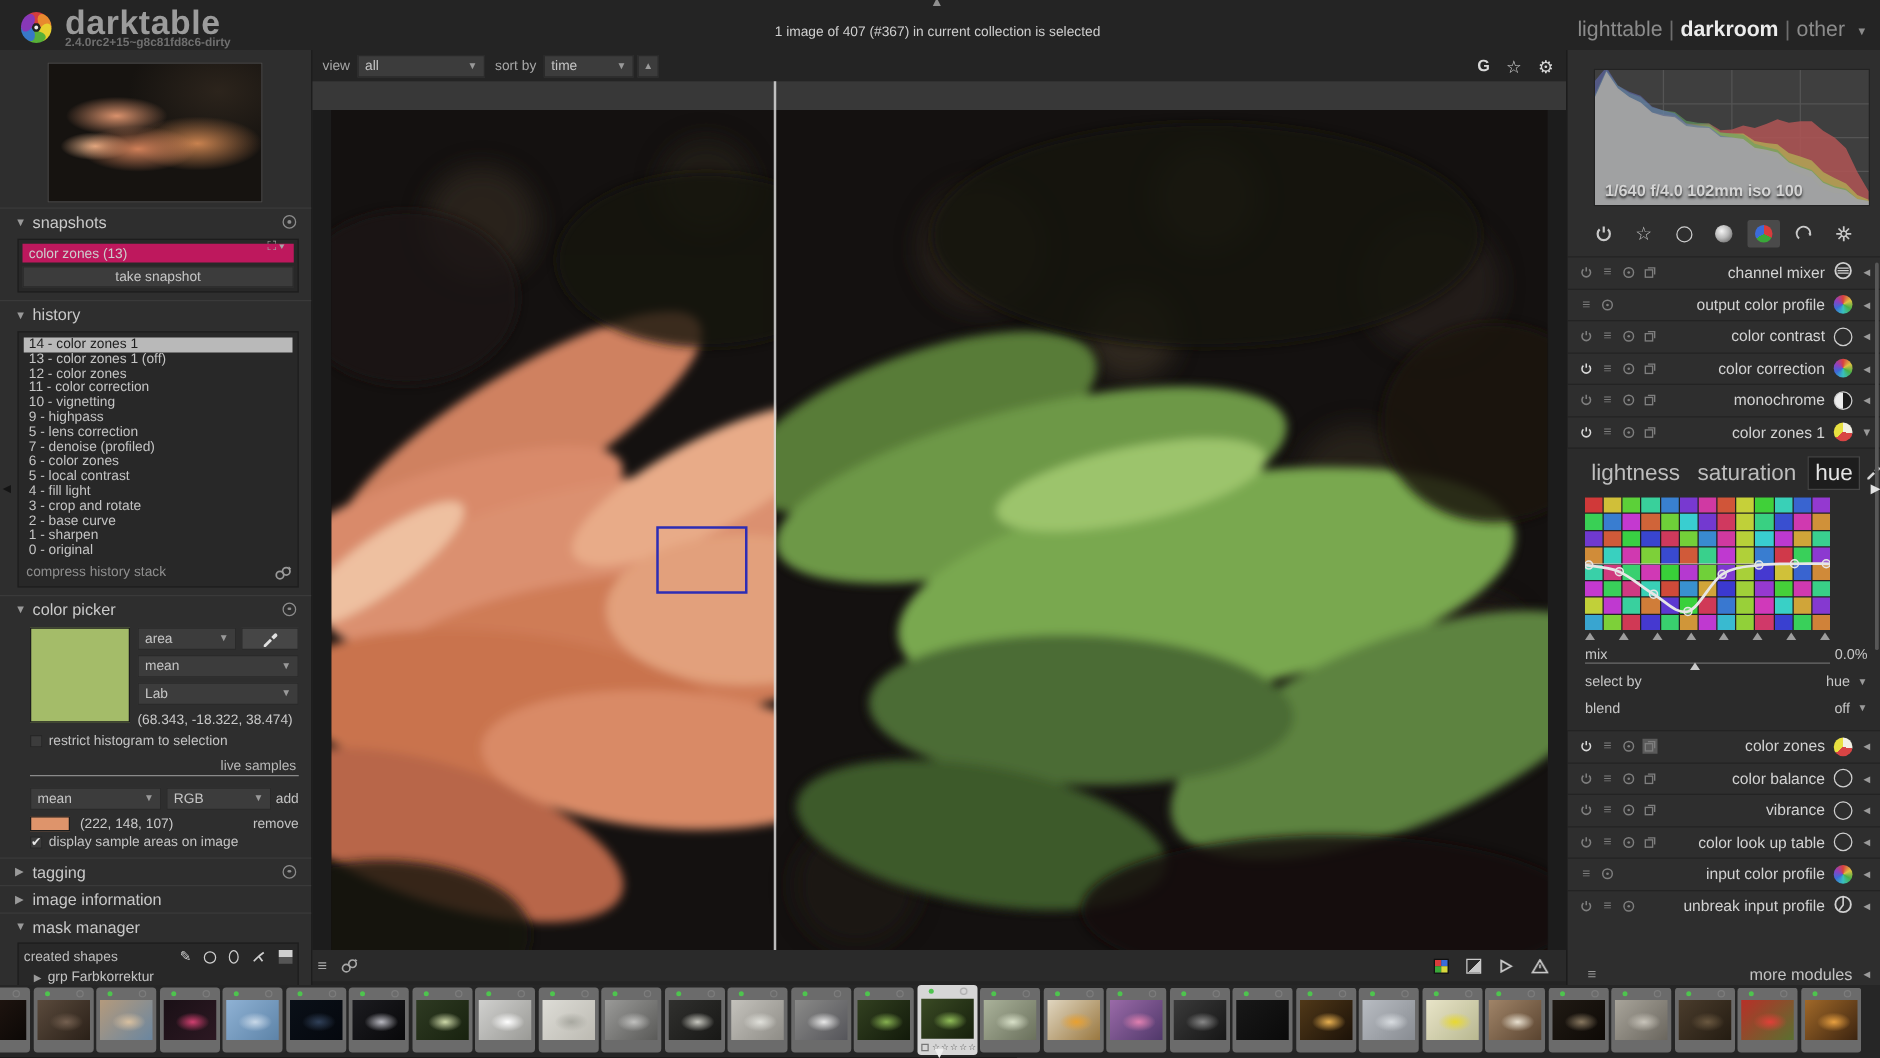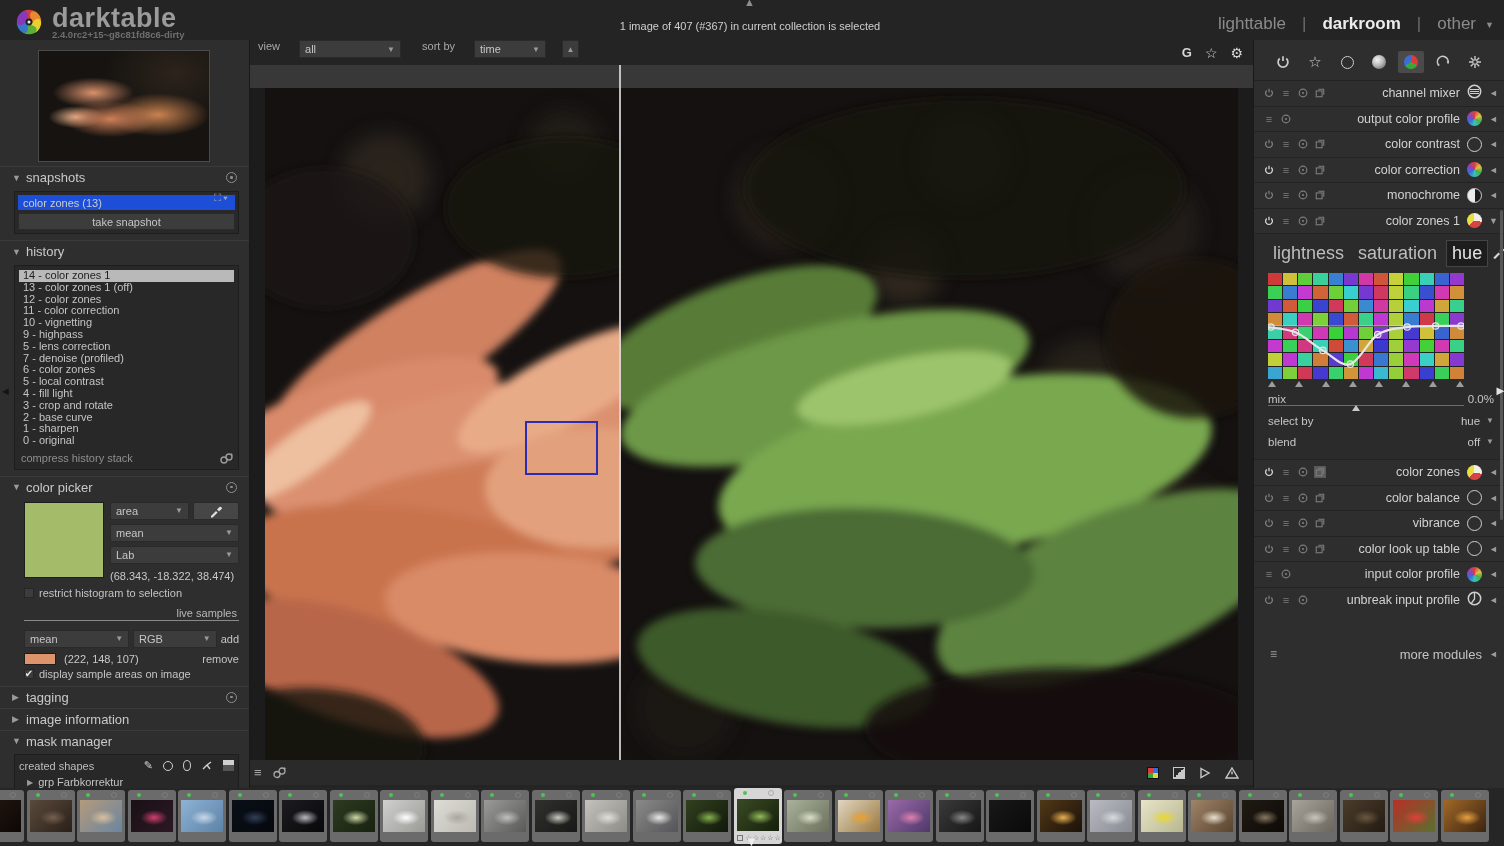--- a/index.html
+++ b/index.html
@@ -6,21 +6,21 @@
   body{margin:0;background:#1a1a1a;font-family:"Liberation Sans",sans-serif;-webkit-font-smoothing:antialiased;}
   #app{position:relative;width:1504px;height:846px;background:#242424;color:#c8c8c8;overflow:hidden;font-size:12px;}
 
   
   #top-bar{position:absolute;left:0;top:0;width:1504px;height:40px;background:#242424;}
   #logo{position:absolute;left:12px;top:5px;display:flex;align-items:flex-start;}
   #logo svg{width:34px;height:34px;margin-right:6px;}
   #app-name{font-size:27px;font-weight:bold;color:#9b9b9b;line-height:26px;letter-spacing:.5px;}
   #app-version{font-size:9.5px;color:#6f6f6f;font-weight:bold;margin-top:-2px;}
   #status-line{position:absolute;left:400px;top:20px;width:700px;text-align:center;font-size:11px;color:#cfcfcf;}
-  #view-tabs{position:absolute;right:28px;top:14px;font-size:17px;color:#8b8b8b;display:flex;align-items:center;gap:16px;}
+  #view-tabs{position:absolute;right:28px;top:14px;font-size:17px;color:#8b8b8b;display:flex;align-items:center;gap:5px;}
   #view-tabs .active{color:#ececec;font-weight:bold;}
   #view-tabs .sep{color:#6d6d6d;}
   #view-caret{position:absolute;right:10px;top:20px;font-size:9px;color:#8b8b8b;}
 
   
   .dd{background:#3c3c3c;border:1px solid #2a2a2a;color:#c6c6c6;font-size:11px;height:18px;
       display:flex;align-items:center;justify-content:space-between;padding:0 5px;cursor:pointer;}
   .dd .car{font-size:8px;color:#9a9a9a;margin-left:6px;}
   .btnish{background:#3c3c3c;border:1px solid #2a2a2a;color:#c6c6c6;font-size:11px;height:17px;
       display:flex;align-items:center;justify-content:center;cursor:pointer;}
@@ -37,21 +37,21 @@
   #nav-preview{margin:10px 14px 2px 38px;width:172px;height:112px;background:#161310;border:1px solid #4a4a4a;position:relative;overflow:hidden;}
   .fernmini{position:absolute;inset:0;
     background:
       radial-gradient(ellipse 58px 22px at 32% 38%, #d9916c 0%, rgba(217,145,108,0) 70%),
       radial-gradient(ellipse 66px 26px at 42% 62%, #cf7f58 0%, rgba(207,127,88,0) 70%),
       radial-gradient(ellipse 72px 30px at 70% 58%, #c8824f 0%, rgba(200,130,79,0) 72%),
       radial-gradient(ellipse 40px 16px at 22% 60%, #e8b28a 0%, rgba(232,178,138,0) 70%),
       radial-gradient(ellipse 90px 60px at 80% 20%, #2c241c 0%, rgba(44,36,28,0) 80%),
       #161310;}
   #nav-zoom{position:absolute;left:214px;top:152px;font-size:10px;color:#a5a5a5;letter-spacing:2px;cursor:pointer;}
-  #snap-row{background:#1d4ed8;height:15px;display:flex;align-items:center;padding:0 5px;font-size:11px;color:#cdcdcd;margin-bottom:3px;cursor:pointer;}
+  #snap-row{background:#be185d;height:15px;display:flex;align-items:center;padding:0 5px;font-size:11px;color:#cdcdcd;margin-bottom:3px;cursor:pointer;}
   #snap-btn{margin:0;}
   .hist-list{padding:4px 4px 0 4px;}
   .hist-item{height:11.8px;line-height:11.8px;font-size:11px;color:#c4c4c4;padding-left:4px;white-space:nowrap;cursor:pointer;}
   .hist-item.sel{background:#b9b9b9;color:#1e1e1e;}
   .hist-compress{display:flex;align-items:center;color:#8f8f8f;font-size:11px;padding:5px 4px 4px 6px;cursor:pointer;}
   .hist-compress svg{margin-left:auto;}
 
   
   #cp-body{padding:4px 10px 6px 24px;}
   #cp-top{display:flex;gap:6px;}
@@ -71,21 +71,21 @@
 
   
   #mask-well{margin:2px 10px 0 14px;background:#282828;border:1px solid #1d1d1d;padding:2px 4px;}
   #shapes-row{display:flex;align-items:center;font-size:11px;color:#bdbdbd;height:18px;}
   #shapes-row .sicons{margin-left:auto;display:flex;gap:10px;align-items:center;}
   .mask-row{display:flex;align-items:center;font-size:11px;color:#c4c4c4;height:15px;padding-left:8px;cursor:pointer;}
   .mask-row .arr{font-size:8px;color:#9a9a9a;margin-right:5px;}
   .mask-row .pwr{margin-left:auto;}
 
   
-  #viewbar{position:absolute;left:250px;top:40px;width:1003px;height:25px;display:flex;gap:13px;}
+  #viewbar{position:absolute;left:250px;top:40px;width:1003px;height:25px;display:flex;align-items:center;}
   #viewbar .lbl{font-size:11px;color:#a8a8a8;margin:0 6px 0 8px;}
   #dd-view{width:102px;}
   #dd-sort{width:72px;}
   #sort-up{width:17px;height:18px;margin-left:3px;}
   #viewbar-right{margin-left:auto;display:flex;align-items:center;gap:13px;padding-right:10px;color:#d8d8d8;}
   #viewbar-right .g{font-weight:bold;font-size:13px;cursor:pointer;}
   #viewbar-right .st{font-size:14px;cursor:pointer;}
   #viewbar-right .ge{font-size:14px;cursor:pointer;}
 
   #center{position:absolute;left:250px;top:65px;width:1003px;height:695px;background:#1c1c1c;}
@@ -462,20 +462,36 @@
         <path d="M2 1.5l8 4.5-8 4.5z" fill="none" stroke="#c9c9c9" stroke-width="1.4"></path>
       </svg>
       <svg width="14" height="12" viewBox="0 0 14 12">
         <path d="M7 1L13 11H1z" fill="none" stroke="#c9c9c9" stroke-width="1.4"></path>
         <path d="M7 4.5v3" stroke="#c9c9c9" stroke-width="1.4"></path>
       </svg>
     </div>
   </div>
 
   <div id="right-panel">
+    <div id="histogram">
+      <svg id="hist-svg" width="219" height="108" viewBox="0 0 219 108">
+          <line x1="54.75" x2="54.75" y1="0" y2="108" stroke="#555"></line>
+          <line x1="0" x2="219" y1="27" y2="27" stroke="#555"></line>
+          <line x1="109.5" x2="109.5" y1="0" y2="108" stroke="#555"></line>
+          <line x1="0" x2="219" y1="54" y2="54" stroke="#555"></line>
+          <line x1="164.25" x2="164.25" y1="0" y2="108" stroke="#555"></line>
+          <line x1="0" x2="219" y1="81" y2="81" stroke="#555"></line>
+          <path d="M0,108L0.0,21.6L9.1,3.2L18.3,15.7L27.4,21.6L36.5,25.9L45.6,34.0L54.8,35.6L63.9,36.7L73.0,42.7L82.1,43.2L91.3,42.7L100.4,48.1L109.5,47.5L118.6,44.3L127.8,46.4L136.9,43.2L146.0,39.4L155.1,42.1L164.3,41.0L173.4,41.0L182.5,48.6L191.6,54.0L200.8,62.6L209.9,81.5L219.0,97.2L219,108Z" fill="#b05555" opacity="0.85"></path>
+          <path d="M0,108L0.0,23.8L9.1,4.3L18.3,16.7L27.4,22.7L36.5,27.0L45.6,35.1L54.8,36.7L63.9,37.8L73.0,43.7L82.1,44.3L91.3,44.3L100.4,50.2L109.5,50.8L118.6,50.8L127.8,56.7L136.9,58.3L146.0,59.4L155.1,66.4L164.3,69.1L173.4,72.4L182.5,81.5L191.6,86.4L200.8,90.7L209.9,99.9L219.0,103.7L219,108Z" fill="#b0a455" opacity="0.85"></path>
+          <path d="M0,108L0.0,19.4L9.1,0.0L18.3,12.4L27.4,18.4L36.5,21.6L45.6,29.7L54.8,32.4L63.9,33.5L73.0,40.5L82.1,42.1L91.3,42.7L100.4,49.7L109.5,50.8L118.6,51.8L127.8,58.9L136.9,61.6L146.0,63.7L155.1,72.9L164.3,76.7L173.4,79.9L182.5,89.1L191.6,92.9L200.8,95.0L209.9,103.1L219.0,104.8L219,108Z" fill="#64a464" opacity="0.6"></path>
+          <path d="M0,108L0.0,8.6L9.1,-2.2L18.3,12.4L27.4,17.3L36.5,20.5L45.6,29.2L54.8,32.4L63.9,34.6L73.0,42.7L82.1,44.3L91.3,45.4L100.4,52.4L109.5,54.0L118.6,56.2L127.8,64.3L136.9,67.0L146.0,70.2L155.1,79.4L164.3,83.2L173.4,86.4L182.5,95.6L191.6,98.3L200.8,99.4L209.9,105.3L219.0,105.8L219,108Z" fill="#6470c0" opacity="0.55"></path>
+          <path d="M0,108L0.0,21.6L9.1,1.1L18.3,14.6L27.4,21.6L36.5,25.9L45.6,34.0L54.8,36.7L63.9,37.8L73.0,44.8L82.1,45.9L91.3,46.4L100.4,53.5L109.5,54.0L118.6,55.1L127.8,62.1L136.9,63.7L146.0,65.9L155.1,74.0L164.3,77.8L173.4,81.0L182.5,90.2L191.6,94.0L200.8,96.1L209.9,103.1L219.0,104.8L219,108Z" fill="#a2a2a2" opacity="0.95"></path>
+        </svg>
+      <div id="hist-exif">1/640 f/4.0 102mm iso 100</div>
+    </div>
     <div id="mod-groups">
       <span class="grp-ic">
         <svg width="14" height="14" viewBox="0 0 12 12">
             <path d="M6 1v4.2" stroke="#c9c9c9" stroke-width="1.5"></path>
             <path d="M3.2 3a4.2 4.2 0 1 0 5.6 0" stroke="#c9c9c9" stroke-width="1.5" fill="none"></path>
           </svg>
       </span>
       <span class="grp-ic" style="font-size:15px">☆</span>
       <span class="grp-ic">
           <span class="ocircle"></span>

